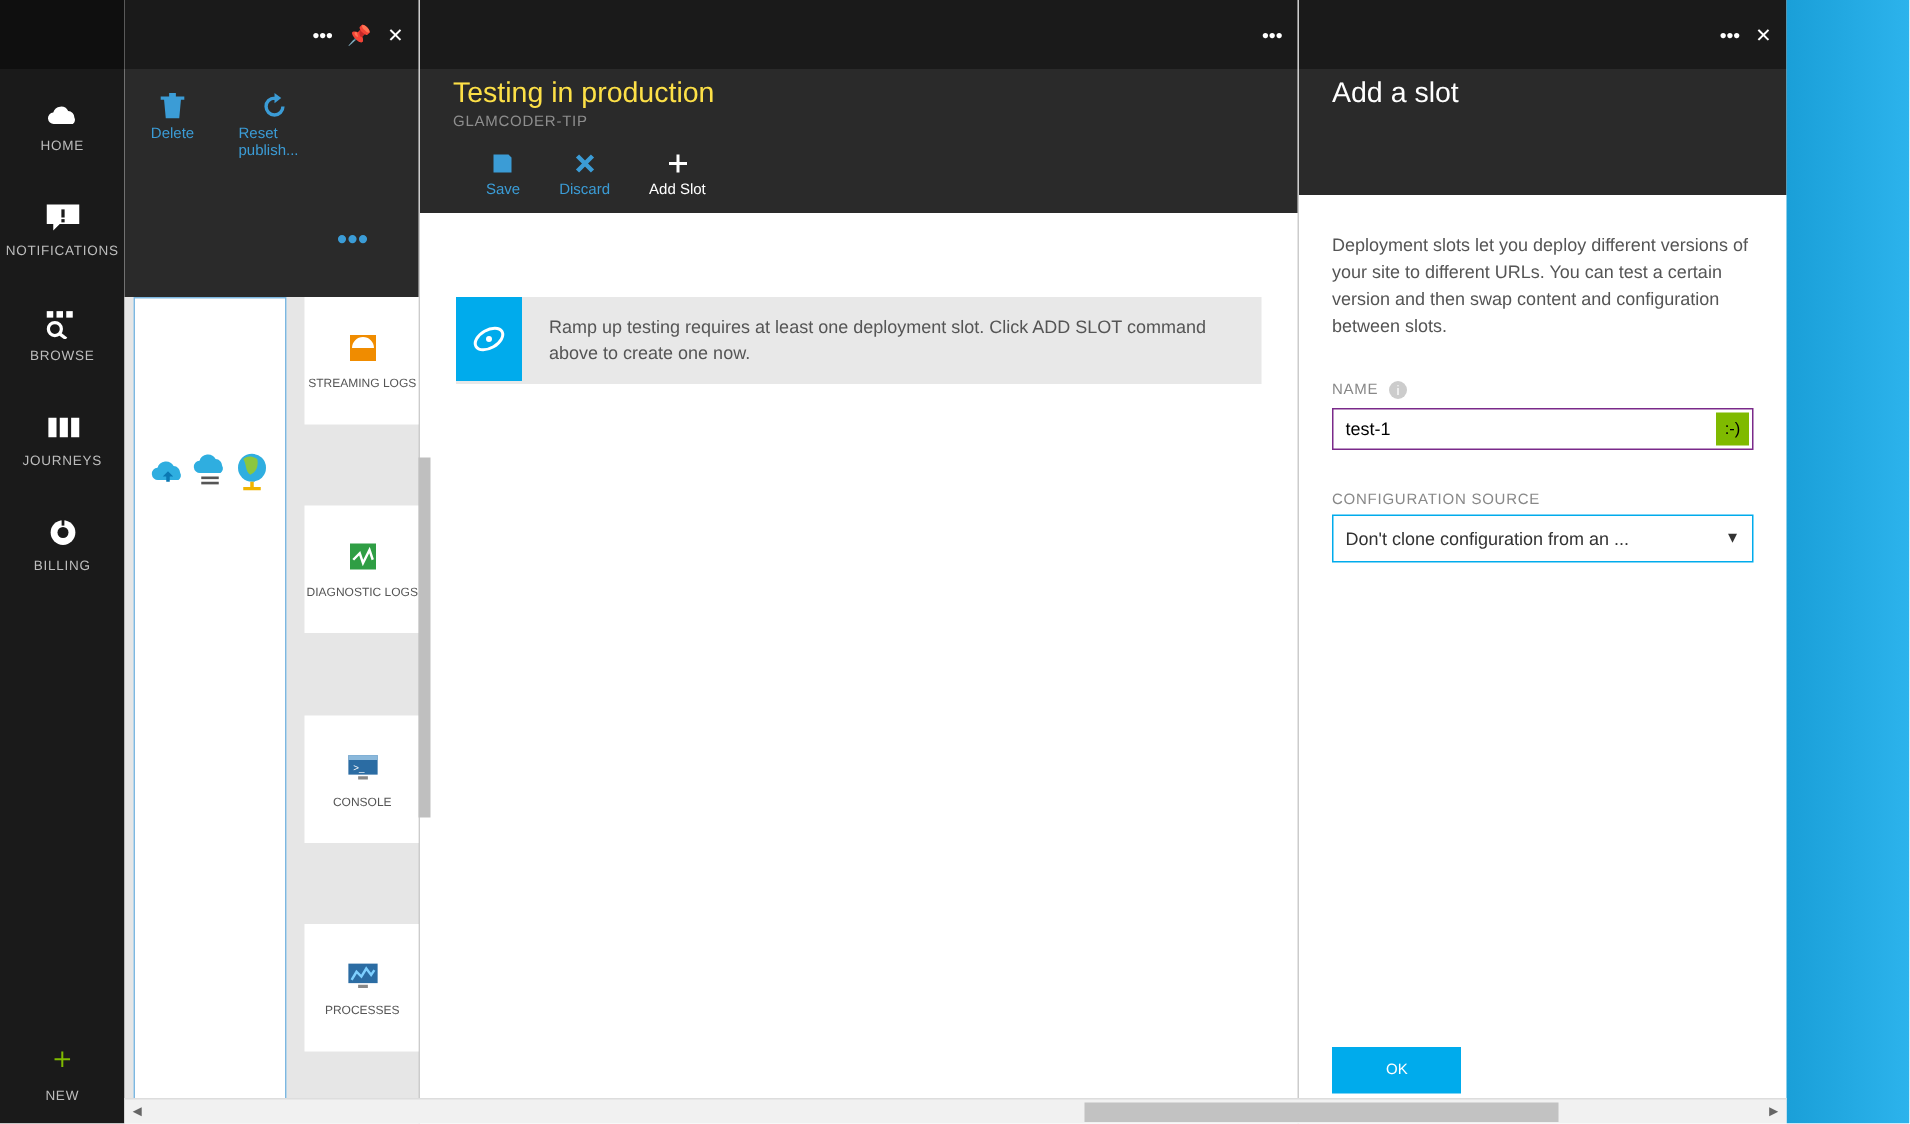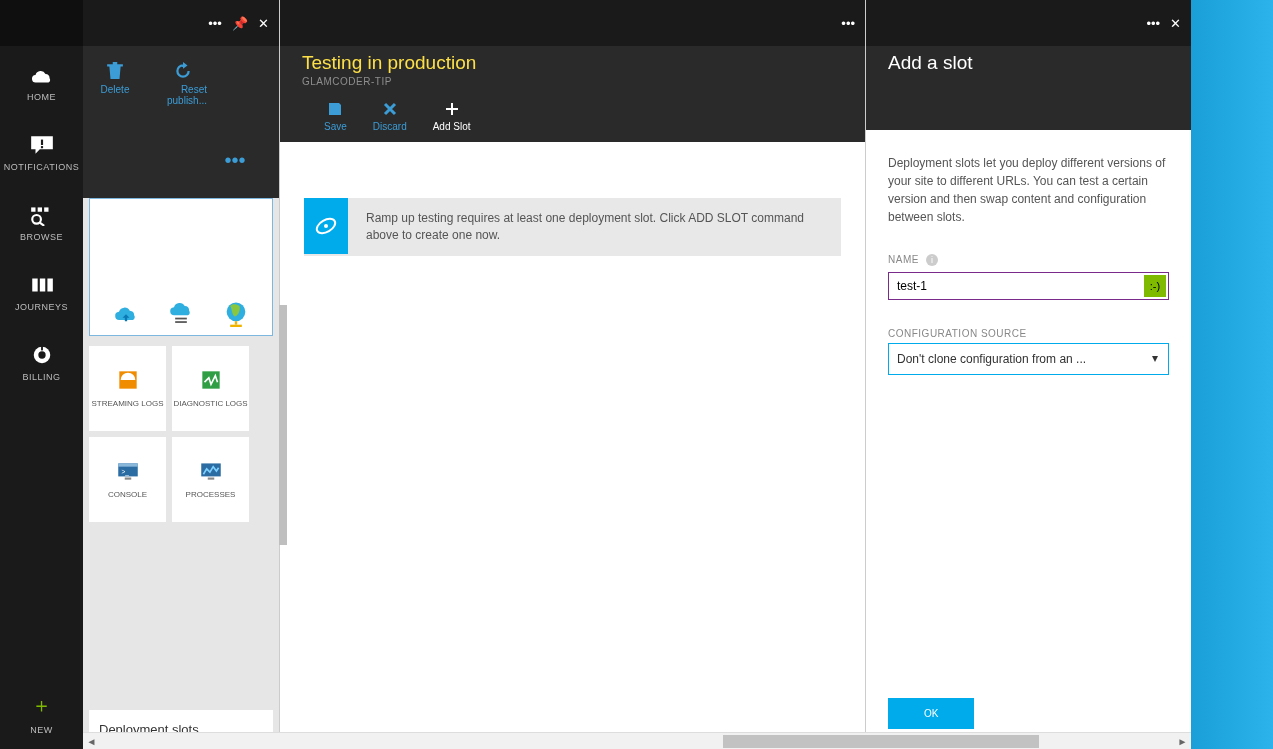--- a/index.html
+++ b/index.html
@@ -21,24 +21,24 @@
 .rail-item .lbl { font-size: 9px; letter-spacing: .5px; color: #bdbdbd; text-align: center; }
 .rail-spacer { flex: 1; }
 .rail-new .plus { color: #7fba00; font-size: 20px; }
 .rail svg { width: 26px; height: 22px; fill: #fff; }
 
 
 .col1 { width: 197px; background: #e6e6e6; position: relative; border-right: 1px solid #ccc; display:flex; flex-direction:column;}
 .col1 .hdr { height: 46px; background: #1a1a1a; display:flex; align-items:center; justify-content:flex-end; gap:10px; padding:0 10px; }
 .hdr .icon-btn { color:#fff; cursor:pointer; font-size:13px; line-height:1; }
 .col1 .toolbar { height: 152px; background: #2a2a2a; display:flex; gap:20px; padding:16px 8px 0; position:relative;}
-.tbtn { display:flex; flex-direction:column; align-items:center; gap:4px; color:#3b9cd6; font-size:10px; width:48px; cursor:pointer; text-align:right;}
+.tbtn { display:flex; flex-direction:column; align-items:center; gap:4px; color:#3b9cd6; font-size:10px; width:48px; cursor:pointer; text-align:left;}
 .tbtn svg { width:18px; height:18px; fill:#3b9cd6; }
 .tbtn.dots { color:#3b9cd6; font-size:20px; align-self:flex-start; margin-top:90px; position:absolute; right:20px; bottom:26px;}
-.col1 .body { flex:1; overflow:hidden; display:flex; flex-direction:column; }
+.col1 .body { flex:1; overflow:hidden; display:flex; }
 .preview-box { background:#fff; border:1px solid #7db7e0; margin:0 6px 10px 6px; padding:100px 8px 8px; display:flex; justify-content:space-around; }
 .ic { width:28px; height:28px; }
 .tiles { display:flex; flex-wrap:wrap; gap:6px; padding:0 6px; }
 .tile { width:77px; height:85px; background:#fff; display:flex; flex-direction:column; align-items:center; justify-content:center; gap:8px; font-size:8px; color:#555; text-align:center; cursor:pointer; }
 .tile .tic { width:26px; height:22px; }
 .section-bar { background:#fff; margin:6px 6px 0 6px; padding:12px 10px; font-size:13px; color:#333; }
 
 
 .col2 { width: 586px; background:#fff; display:flex; flex-direction:column; border-right:1px solid #ccc;}
 .col2 .hdr { height:46px; background:#1a1a1a; display:flex; align-items:center; justify-content:flex-end; gap:10px; padding:0 10px;}

